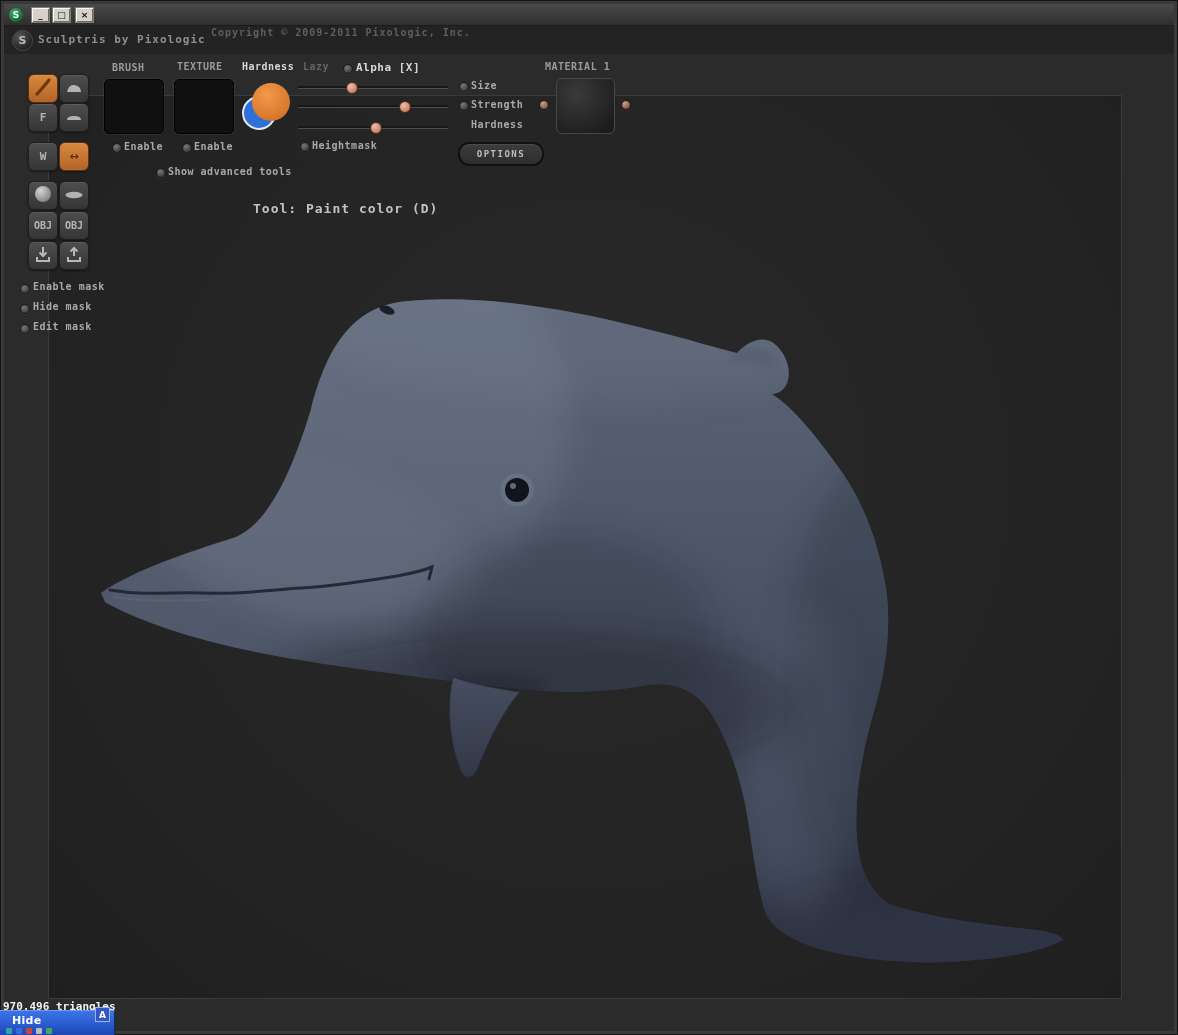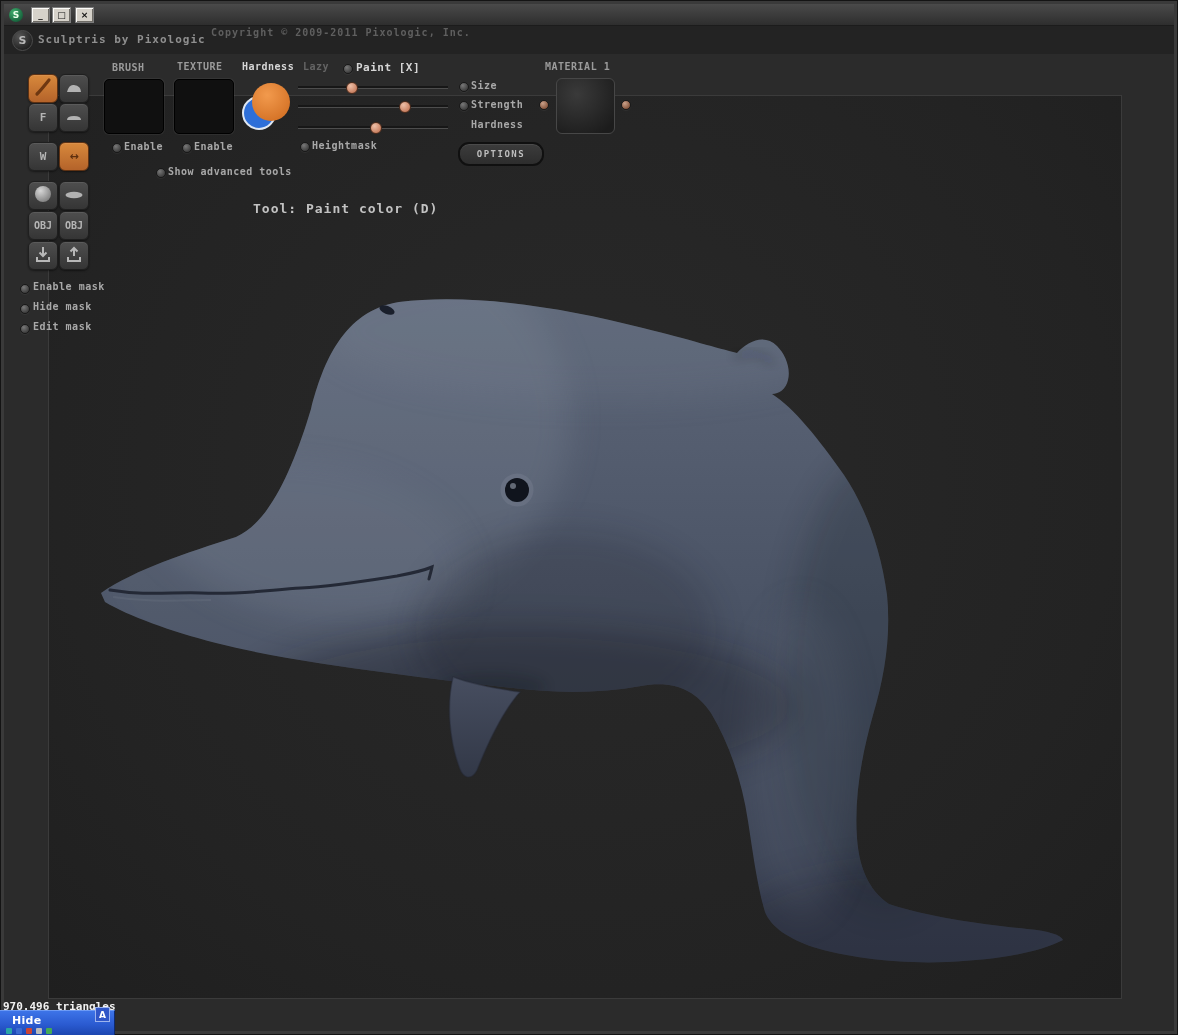--- a/index.html
+++ b/index.html
@@ -278,21 +278,21 @@
             <stop offset="1" stop-color="#cf6b1f"></stop>
           </radialGradient>
         </defs>
       <circle cx="19" cy="31" r="16" fill="#2e6fd8" stroke="#dfe7f2" stroke-width="2"></circle>
       <circle cx="31" cy="20" r="19" fill="url(#orangeG)"></circle>
     </svg>
   </div>
 
   <span class="lbl dim" style="left:303px;top:61px;">Lazy</span>
   <span class="dot" style="left:343px;top:64px;"></span>
-  <span class="lbl bright" style="left:356px;top:61px;font-size:11px;">Paint [X]</span>
+  <span class="lbl bright" style="left:356px;top:61px;font-size:11px;">Alpha [X]</span>
 
   <div class="slider" style="left:298px;top:81px;">
     <div class="track"></div>
     <div class="handle" style="left: 36%;"></div>
   </div>
   <div class="slider" style="left:298px;top:100px;">
     <div class="track"></div>
     <div class="handle" style="left: 71%;"></div>
   </div>
   <div class="slider" style="left:298px;top:121px;">

